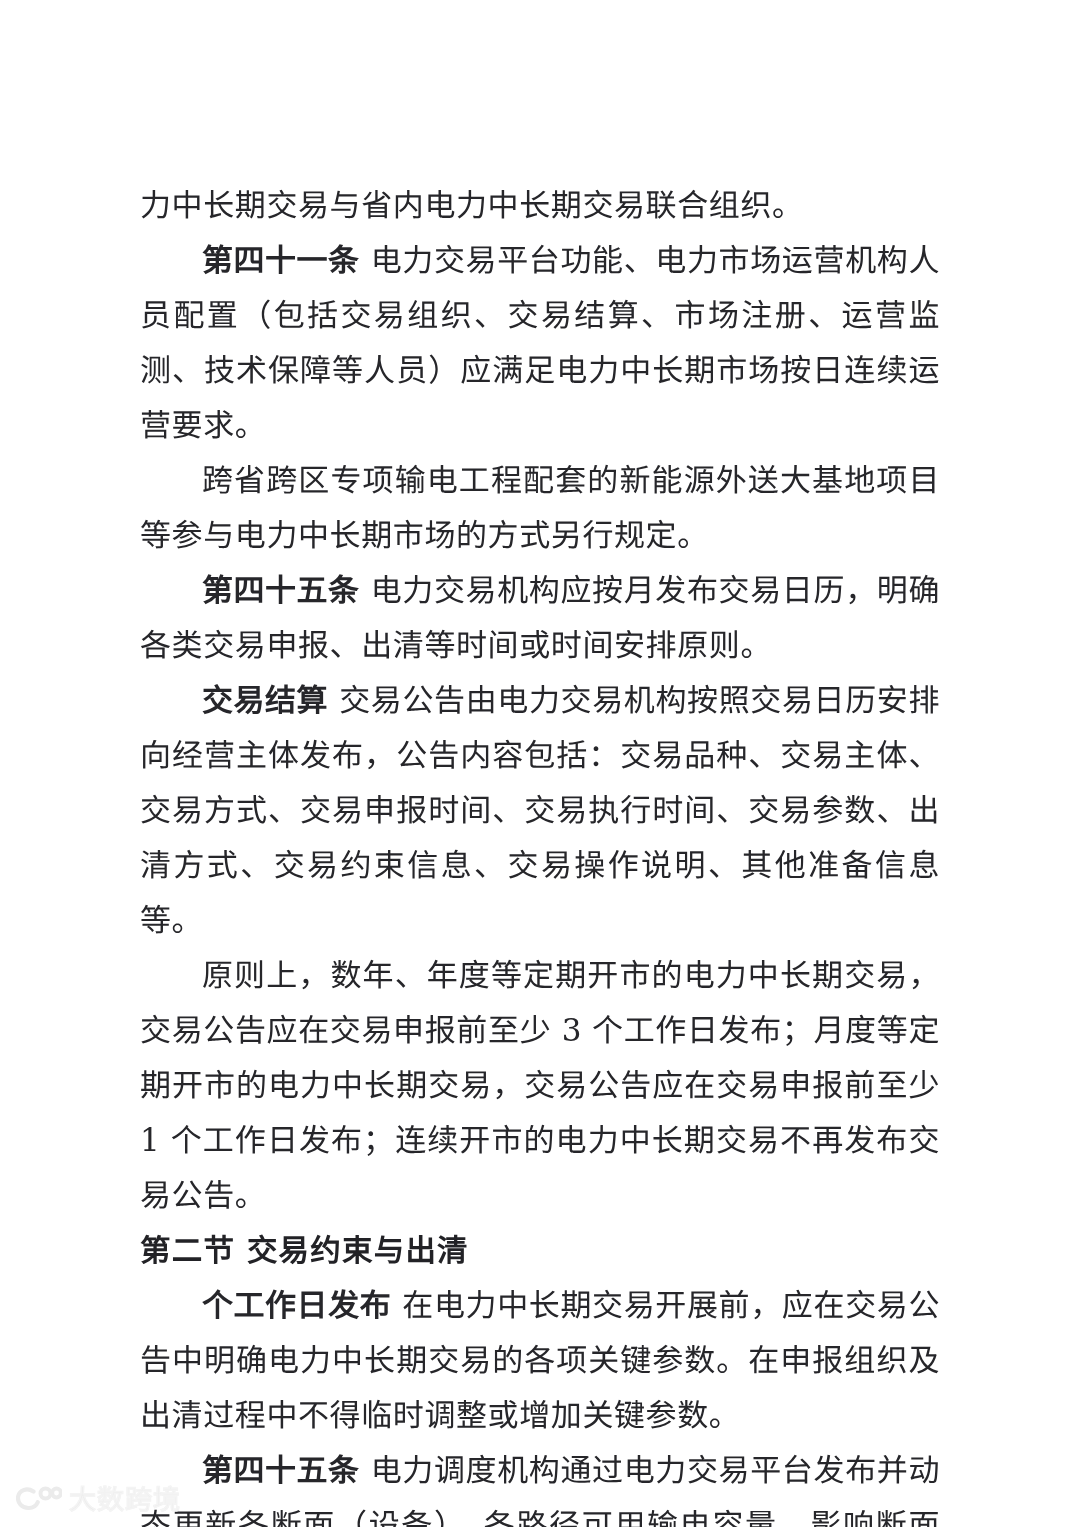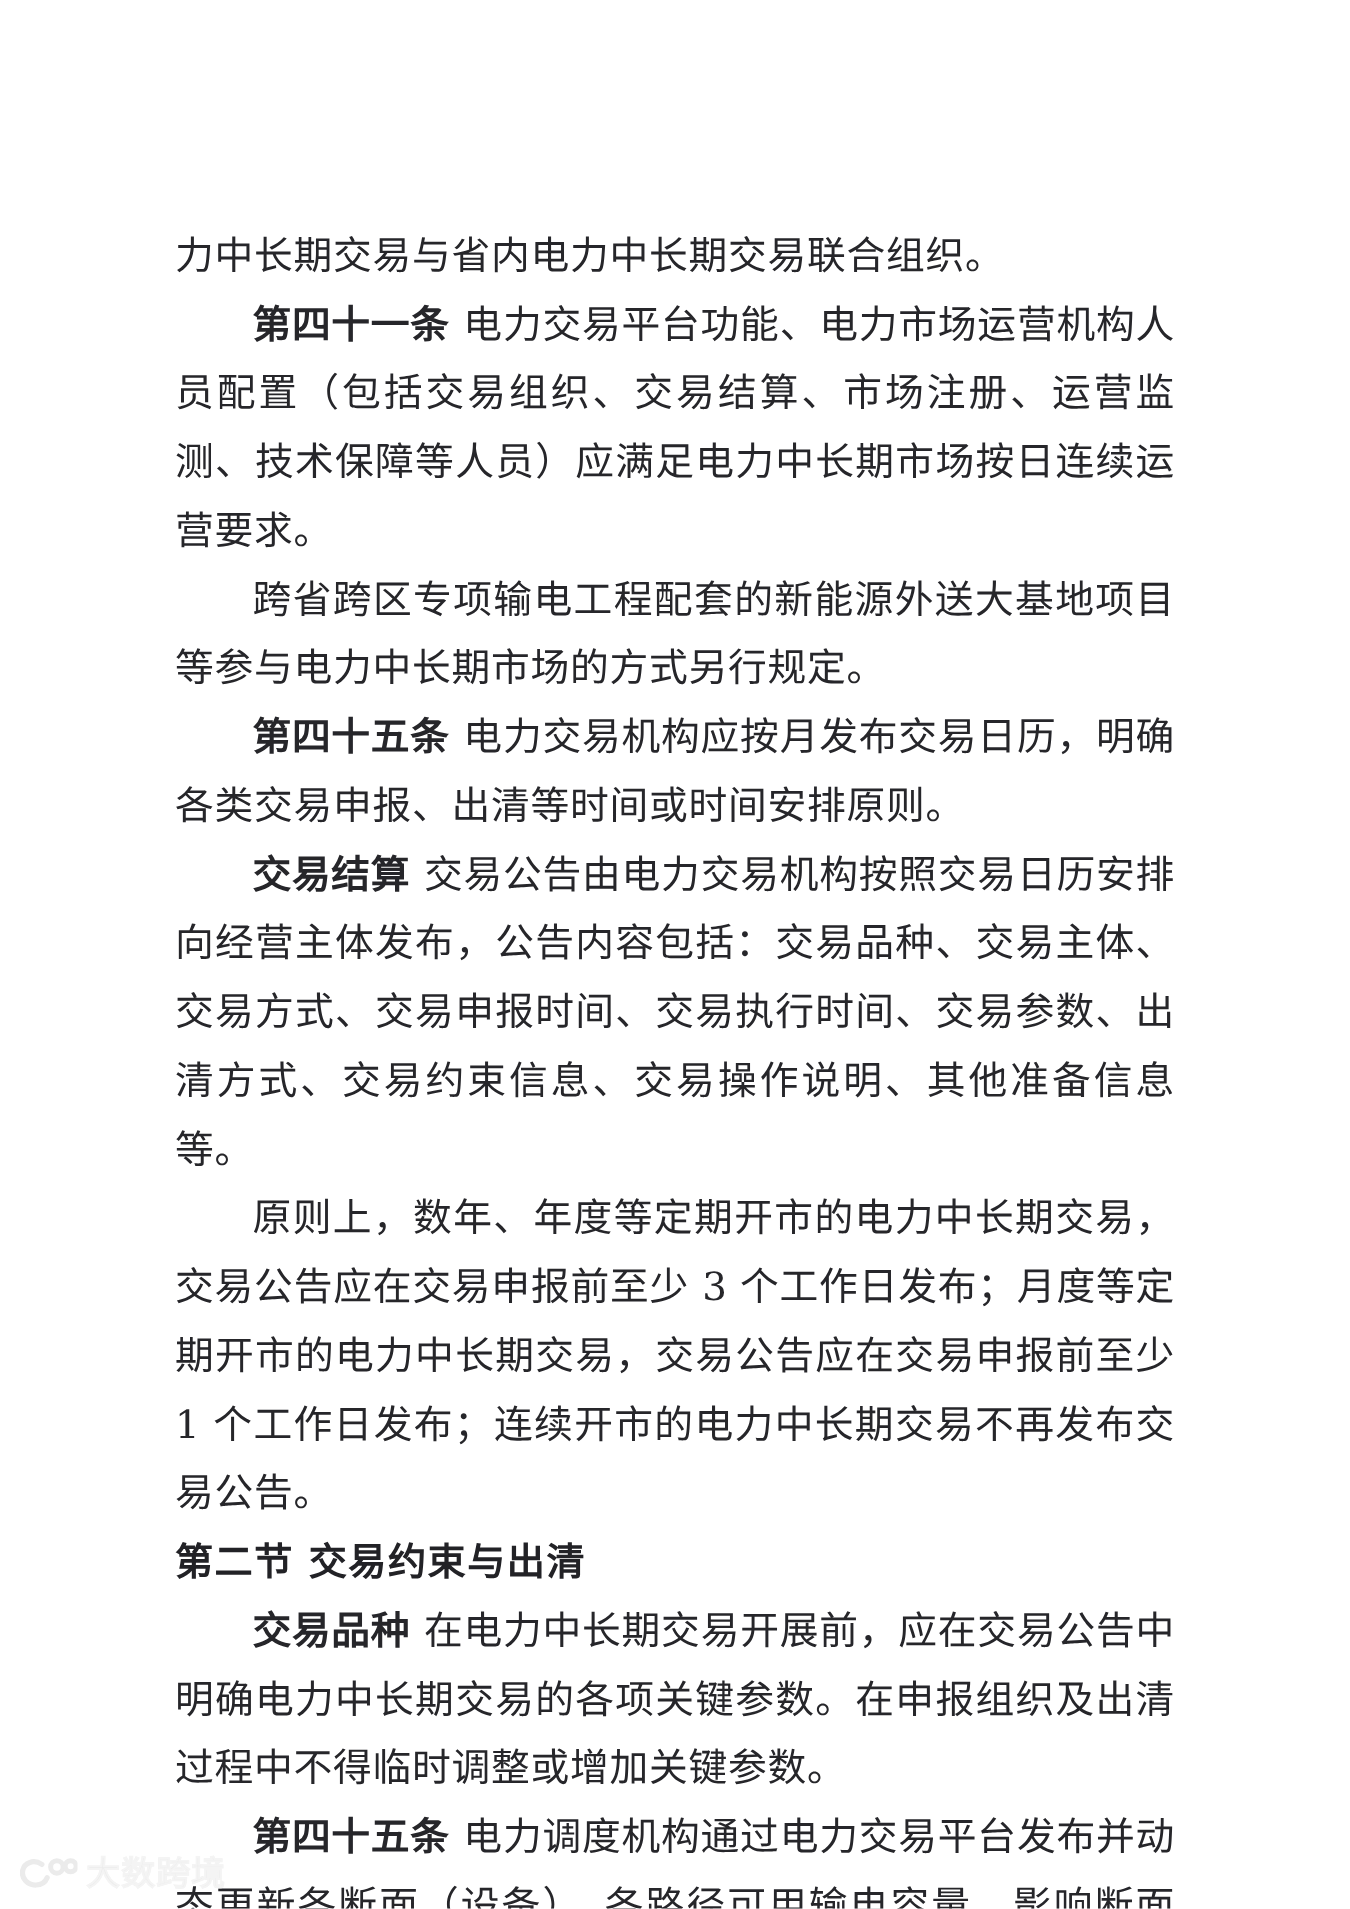--- a/index.html
+++ b/index.html
@@ -97,21 +97,21 @@
 <div id="page">
 
   <div id="doc-body">
       <p class="para"><span>力中长期交易与省内电力中长期交易联合组织。</span></p>
       <p class="para indent"><span class="art-no">第四十一条</span><span class="art-gap"></span><span>电力交易平台功能、电力市场运营机构人员配置（包括交易组织、交易结算、市场注册、运营监测、技术保障等人员）应满足电力中长期市场按日连续运营要求。</span></p>
       <p class="para indent"><span>跨省跨区专项输电工程配套的新能源外送大基地项目等参与电力中长期市场的方式另行规定。</span></p>
       <p class="para indent"><span class="art-no">第四十五条</span><span class="art-gap"></span><span>电力交易机构应按月发布交易日历，明确各类交易申报、出清等时间或时间安排原则。</span></p>
       <p class="para indent"><span class="art-no">交易结算</span><span class="art-gap"></span><span>交易公告由电力交易机构按照交易日历安排向经营主体发布，公告内容包括：交易品种、交易主体、交易方式、交易申报时间、交易执行时间、交易参数、出清方式、交易约束信息、交易操作说明、其他准备信息等。</span></p>
       <p class="para indent"><span>原则上，数年、年度等定期开市的电力中长期交易，交易公告应在交易申报前至少 <span class="lat">3</span> 个工作日发布；月度等定期开市的电力中长期交易，交易公告应在交易申报前至少 <span class="lat">1</span> 个工作日发布；连续开市的电力中长期交易不再发布交易公告。</span></p>
       <div class="section-heading">第二节 交易约束与出清</div>
-      <p class="para indent"><span class="art-no">交易品种</span><span class="art-gap"></span><span>在电力中长期交易开展前，应在交易公告中明确电力中长期交易的各项关键参数。在申报组织及出清过程中不得临时调整或增加关键参数。</span></p>
+      <p class="para indent"><span class="art-no">个工作日发布</span><span class="art-gap"></span><span>在电力中长期交易开展前，应在交易公告中明确电力中长期交易的各项关键参数。在申报组织及出清过程中不得临时调整或增加关键参数。</span></p>
       <p class="para indent"><span class="art-no">第四十五条</span><span class="art-gap"></span><span>电力调度机构通过电力交易平台发布并动态更新各断面（设备）、各路径可用输电容量、影响断面（设备）限额变</span></p>
     </div>
 
   <div id="watermark">
     <svg class="wm-mark" width="46" height="30" viewBox="0 0 46 30" aria-hidden="true">
       <path d="M17.5 7.5 C11 3.2 3.5 6.0 2.2 12.2 C0.9 18.6 6.0 24.2 12.8 24.0 C17.0 23.9 20.3 21.6 21.7 18.2" fill="none" stroke="#ebebeb" stroke-width="4.2" stroke-linecap="round"></path>
       <circle cx="29.5" cy="9.5" r="5.0" fill="none" stroke="#ebebeb" stroke-width="4.0"></circle>
       <circle cx="40.5" cy="9.0" r="4.4" fill="none" stroke="#ebebeb" stroke-width="4.0"></circle>
     </svg>
     <span class="wm-text">大数跨境</span>

